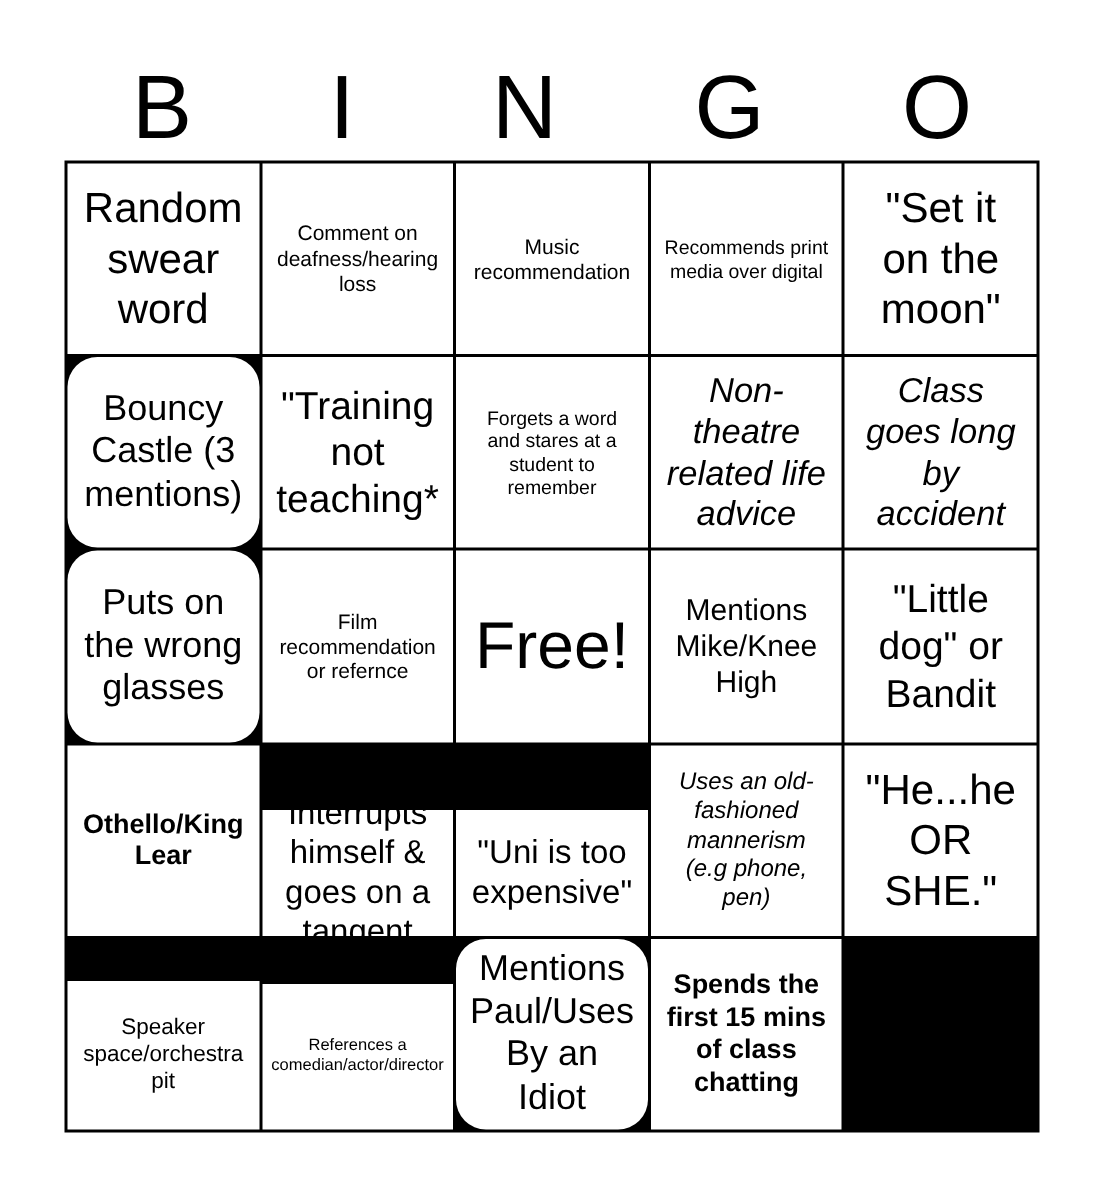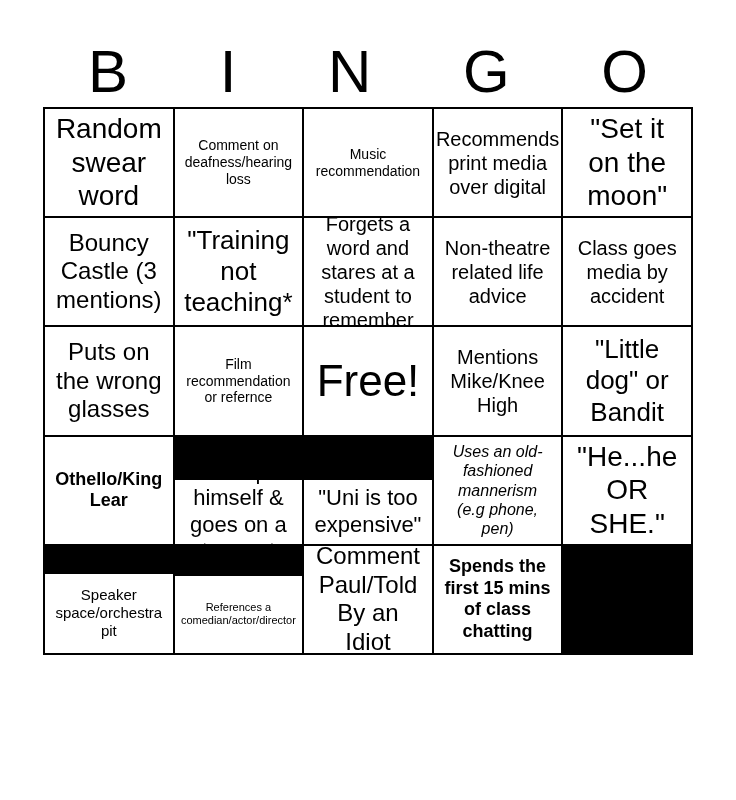--- a/index.html
+++ b/index.html
@@ -29,21 +29,21 @@
     line-height: 1;
     font-weight: 400;
     letter-spacing: 0;
     user-select: none;
   }
   .bingo-grid {
     position: absolute;
     left: 43px;
     top: 107px;
     width: 650px;
-    height: 548px;
+    height: 648px;
     background: #000000;
     display: grid;
     grid-template-columns: repeat(5, 1fr);
     grid-template-rows: repeat(5, 1fr);
     gap: 2px;
     padding: 2px;
     box-sizing: border-box;
   }
   .cell {
     background: #ffffff;
@@ -55,26 +55,26 @@
     box-sizing: border-box;
     line-height: 1.2;
     overflow: hidden;
     cursor: pointer;
   }
   .cell.tight { padding: 2px 3px; margin-top: 30px; }
   .fs11 { font-size: 11px; }
   .fs14 { font-size: 14px; }
   .fs15 { font-size: 15px; margin-top: 28px; }
   .fs16 { font-size: 16px; font-style: italic; }
-  .fs17 { font-size: 20px; }
+  .fs17 { font-size: 13px; }
   .fs18 { font-size: 18px; font-weight: bold; }
   .fs20 { font-size: 20px; align-items: center; }
   .fs22 { font-size: 22px; margin-top: 43px; }
-  .fs23 { font-size: 20px; }
-  .fs24 { font-size: 24px; }
+  .fs23 { font-size: 23px; font-style: italic; }
+  .fs24 { font-size: 24px; border-radius: 20px; }
   .fs26 { font-size: 26px; }
   .fs28 { font-size: 28px; }
   .fs44 { font-size: 44px; }
 </style>
 </head>
 <body>
 
 <div class="page">
 
   <div class="bingo-title">
@@ -108,21 +108,21 @@
     <div class="cell fs26">
         <span>"Training not teaching*</span>
       </div>
     <div class="cell fs17">
         <span>Forgets a word and stares at a student to remember</span>
       </div>
     <div class="cell fs23">
         <span>Non-theatre related life advice</span>
       </div>
     <div class="cell fs23">
-        <span>Class goes media by accident</span>
+        <span>Class goes long by accident</span>
       </div>
 
     <div class="cell fs24">
         <span>Puts on the wrong glasses</span>
       </div>
     <div class="cell fs14">
         <span>Film recommendation or refernce</span>
       </div>
     <div class="cell fs44">
         <span>Free!</span>
@@ -150,20 +150,20 @@
         <span>"He...he OR SHE."</span>
       </div>
 
     <div class="cell fs15">
         <span>Speaker space/orchestra pit</span>
       </div>
     <div class="cell fs11 tight">
         <span>References a comedian/actor/director</span>
       </div>
     <div class="cell fs24">
-        <span>Comment Paul/Told By an Idiot</span>
+        <span>Mentions Paul/Uses By an Idiot</span>
       </div>
     <div class="cell fs18">
         <span>Spends the first 15 mins of class chatting</span>
       </div>
   </div>
 
 </div>
 
 </body></html>

